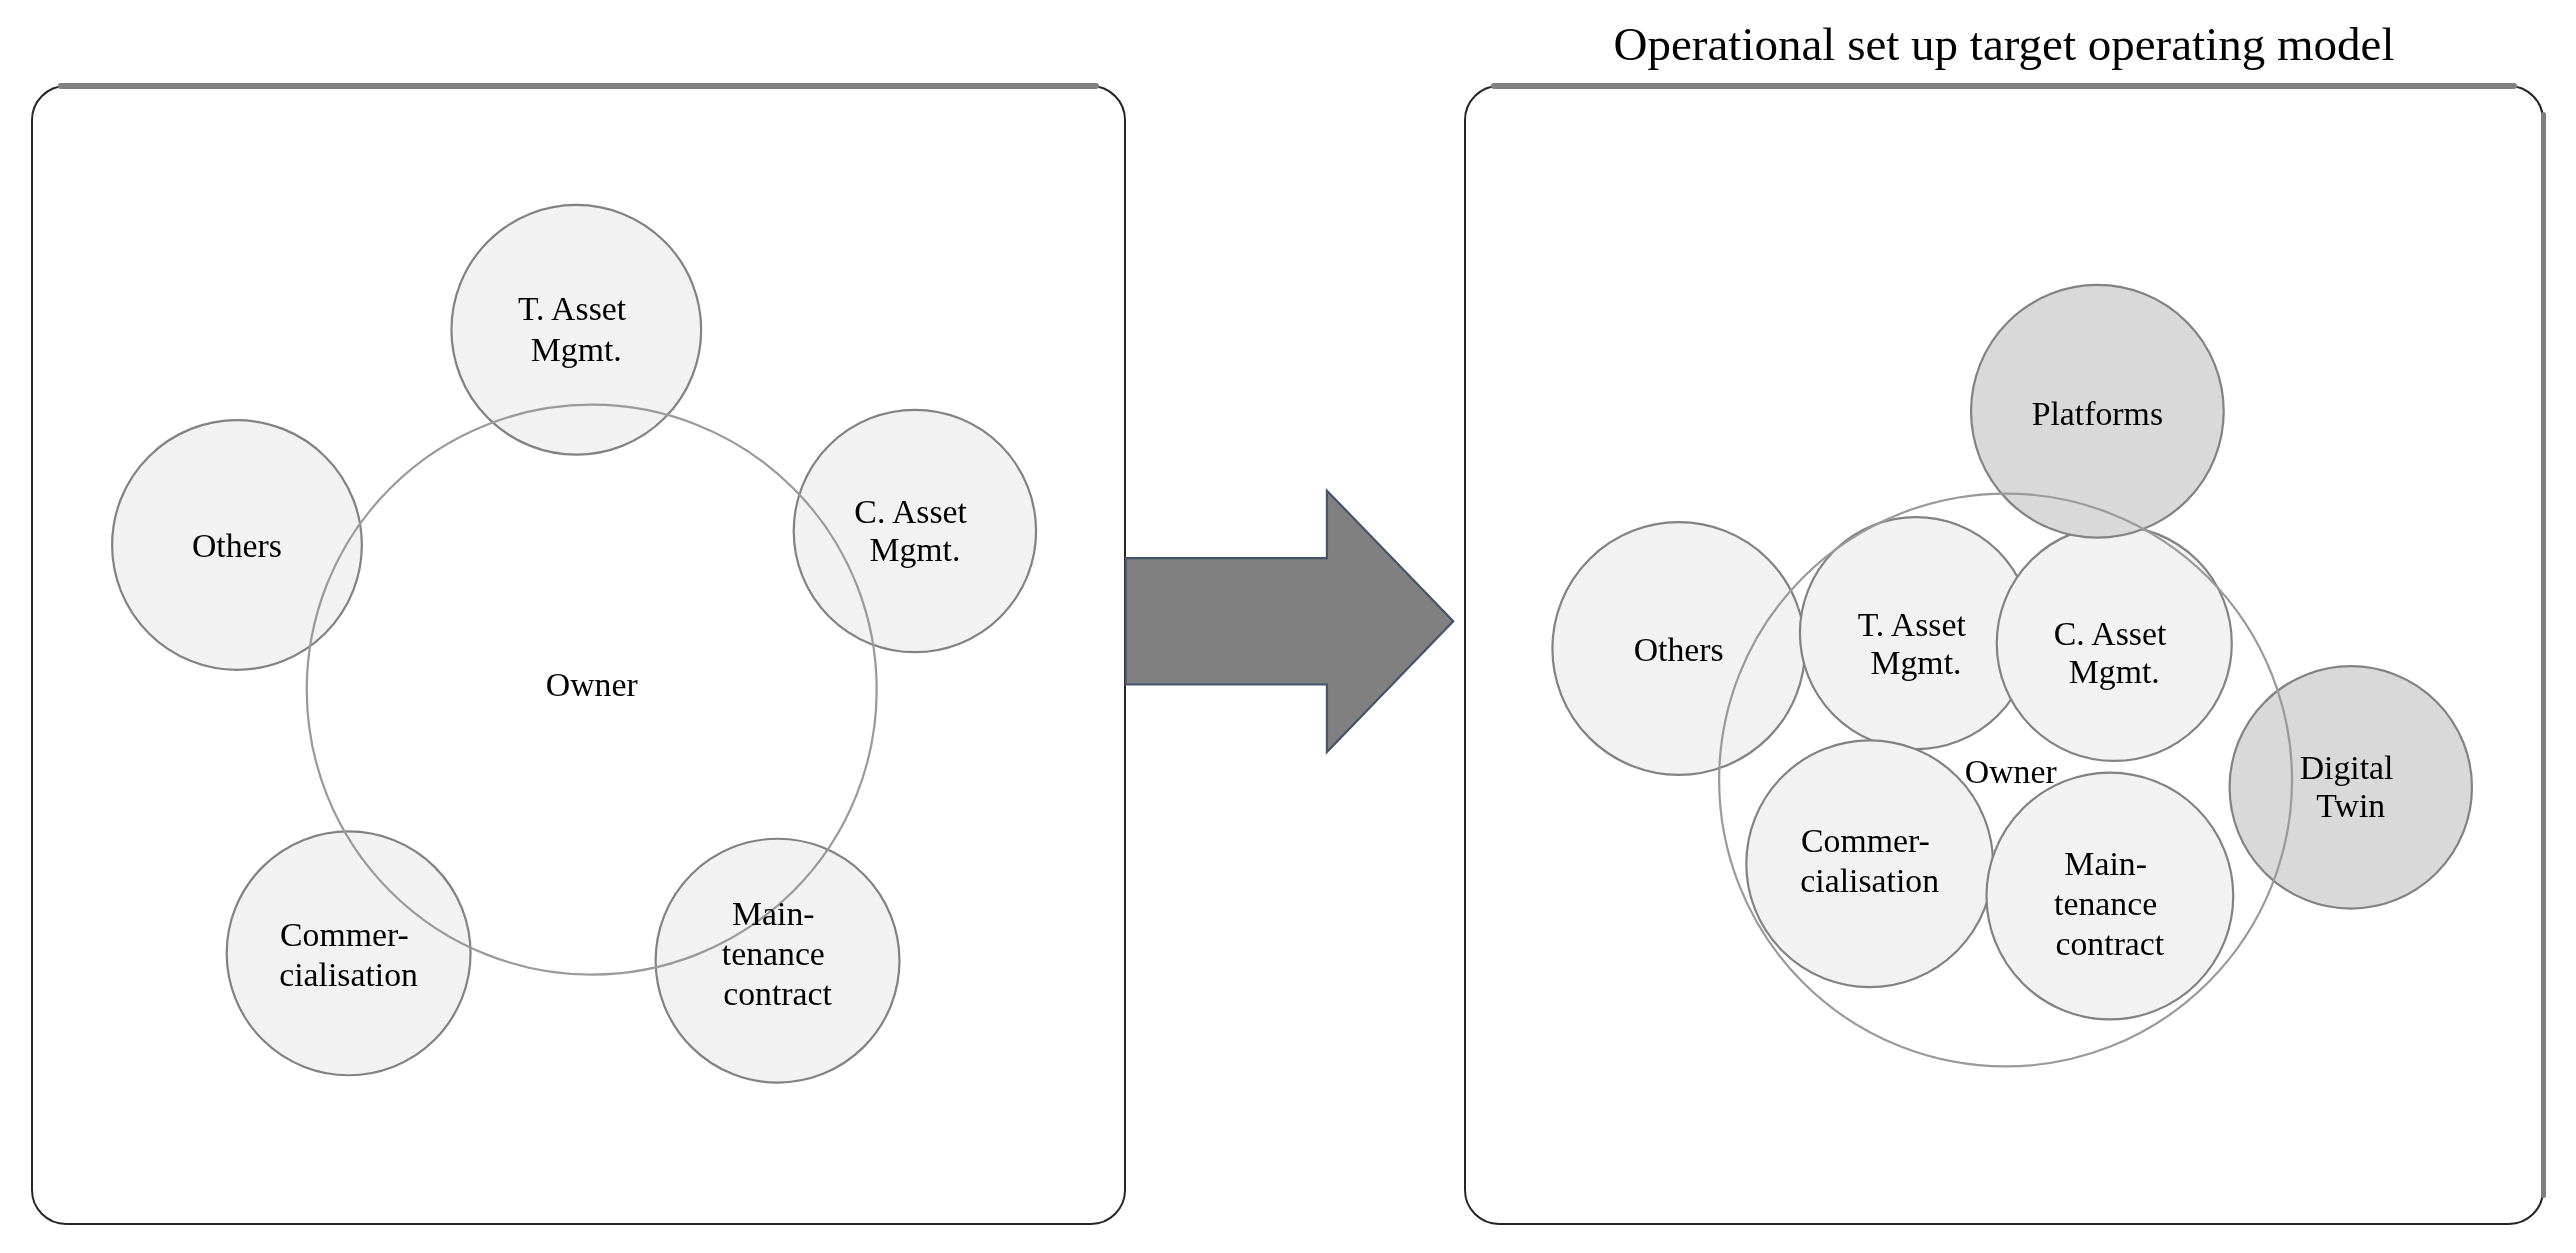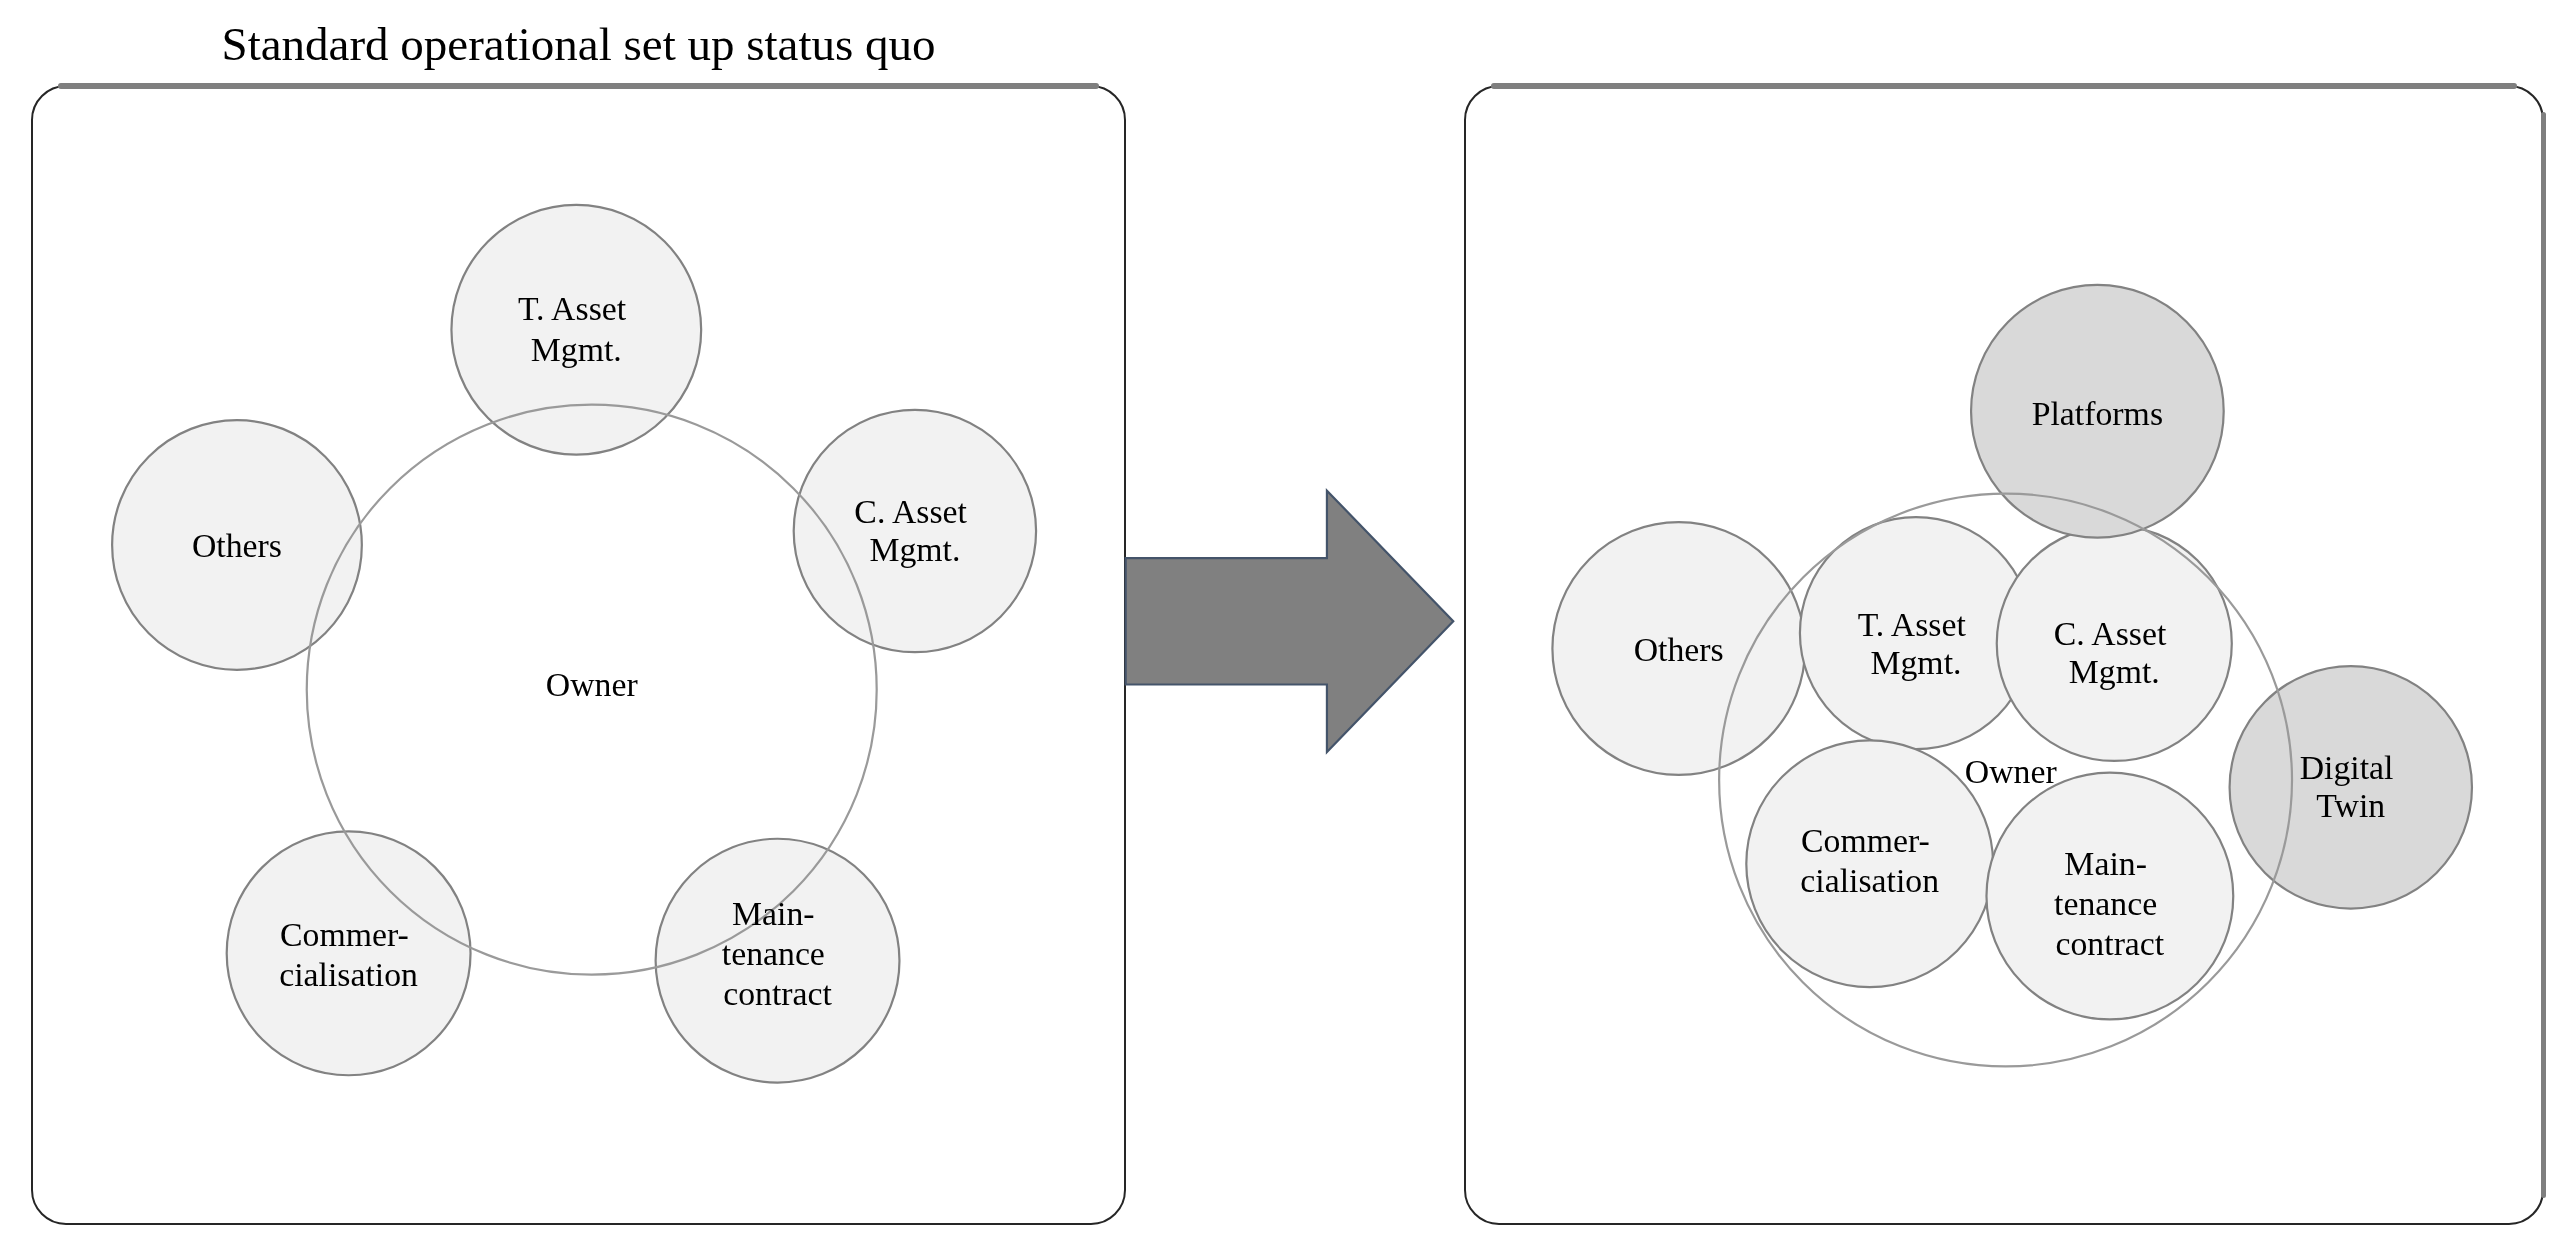--- a/index.html
+++ b/index.html
@@ -44,21 +44,21 @@
   .c-gray{fill:var(--gray-circle-fill);stroke:var(--circle-stroke);stroke-width:3;}
   .c-big{fill:none;stroke:var(--big-circle-stroke);stroke-width:3;}
   .arrow{fill:var(--arrow-fill);stroke:var(--arrow-stroke);stroke-width:3;stroke-linejoin:miter;}
   .lbl{font-family:"Liberation Serif","DejaVu Serif",serif;font-size:46px;fill:var(--text-color);text-anchor:middle;}
 </style>
 </head>
 <body>
 
 <div class="canvas">
 
-  <div class="panel-title left">Standard operational set up status quo</div>
+  <div class="panel-title right">Operational set up target operating model</div>
 
   <div class="panel-box left">
     <div class="box-top-edge"></div>
   </div>
   <div class="panel-box right">
     <div class="box-top-edge"></div>
     <div class="box-right-edge"></div>
   </div>
 
   <svg class="diagram" width="2576" height="1253" viewBox="0 0 3506 1706" xmlns="http://www.w3.org/2000/svg">

